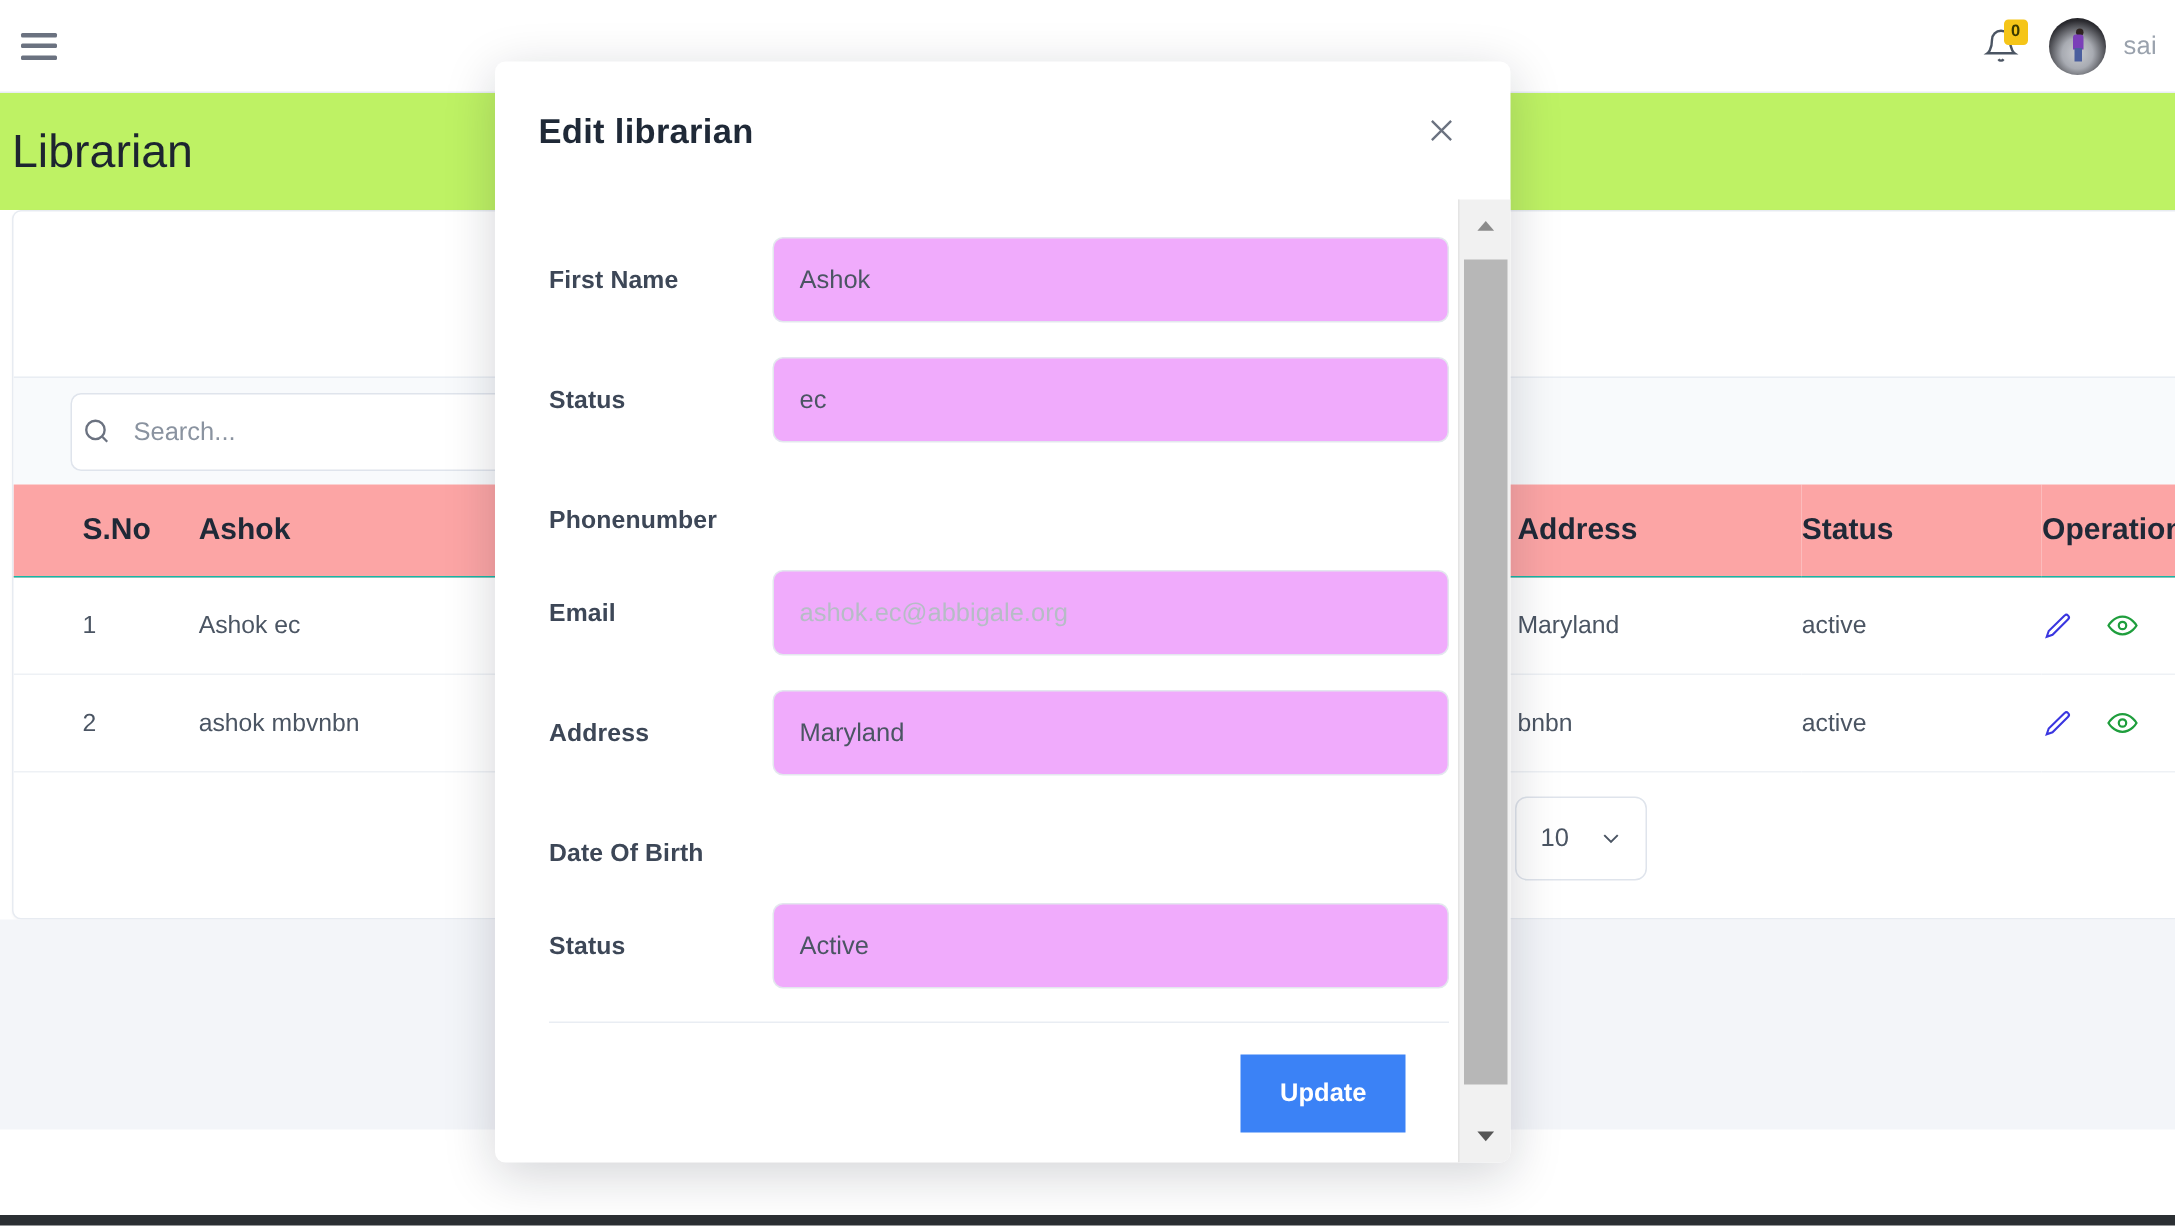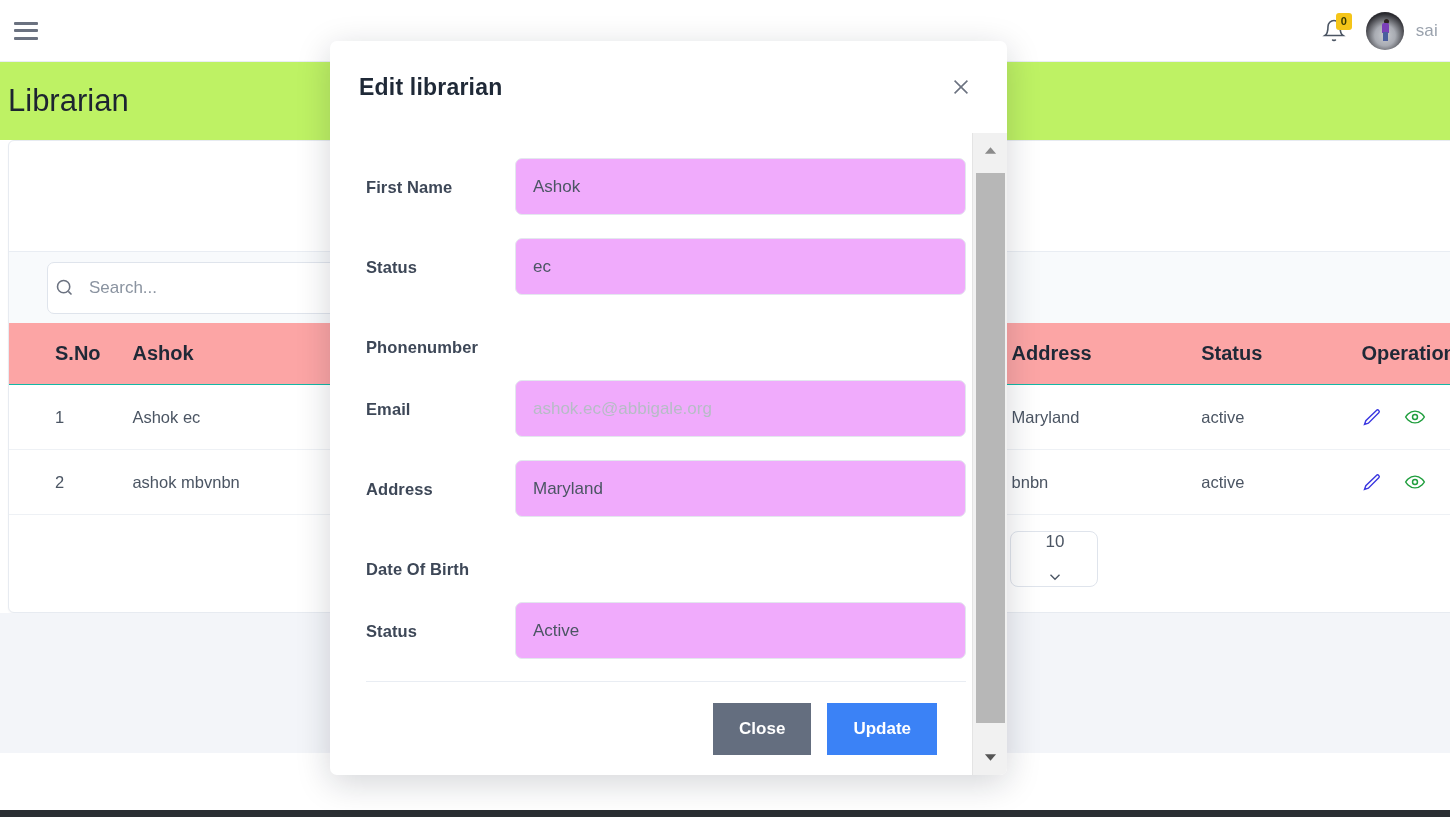--- a/index.html
+++ b/index.html
@@ -95,21 +95,20 @@
   .c-ops { width: 1px; white-space: nowrap; }
   .ops { display: flex; gap: 22px; align-items: center; }
   .ops svg { cursor: pointer; }
 
   .pager {
     position: absolute; left: 1010px; top: 531px;
     width: 88px; height: 56px; background: #ffffff;
     border: 1px solid #dfe4ec; border-radius: 8px;
     display: flex; align-items: center; justify-content: space-between;
     padding: 0 14px 0 16px;
-    flex-direction: column;
   }
   .pager .val { font-size: 17px; color: #4b5563; }
 
   .gray-band { position: absolute; left: 0; top: 613px; width: 100%; height: 140px; background: #f3f5f9; }
   .bottom-bar { position: absolute; left: 0; bottom: 0; width: 100%; height: 7px; background: #2b2f33; }
 
   
   .modal {
     position: absolute; left: 330px; top: 41px; width: 677px; height: 734px;
     background: #ffffff; border-radius: 7px;
@@ -326,21 +325,20 @@
       <label>Status</label>
       <div class="field-wrap">
         <input class="field" type="text" value="Active" style="">
       </div>
     </div>
   </div>
 
   <div class="modal-divider"></div>
 
   <div class="modal-foot">
-    <button class="btn btn-close">Close</button>
     <button class="btn btn-update">Update</button>
   </div>
 
   <div class="vscroll">
     <div class="vs-arrow up">
       <svg width="13" height="9" viewBox="0 0 14 9">
         <path d="M7 1l6 7H1z" fill="#8b8b8b"></path>
       </svg>
     </div>
     <div class="vs-thumb"></div>

